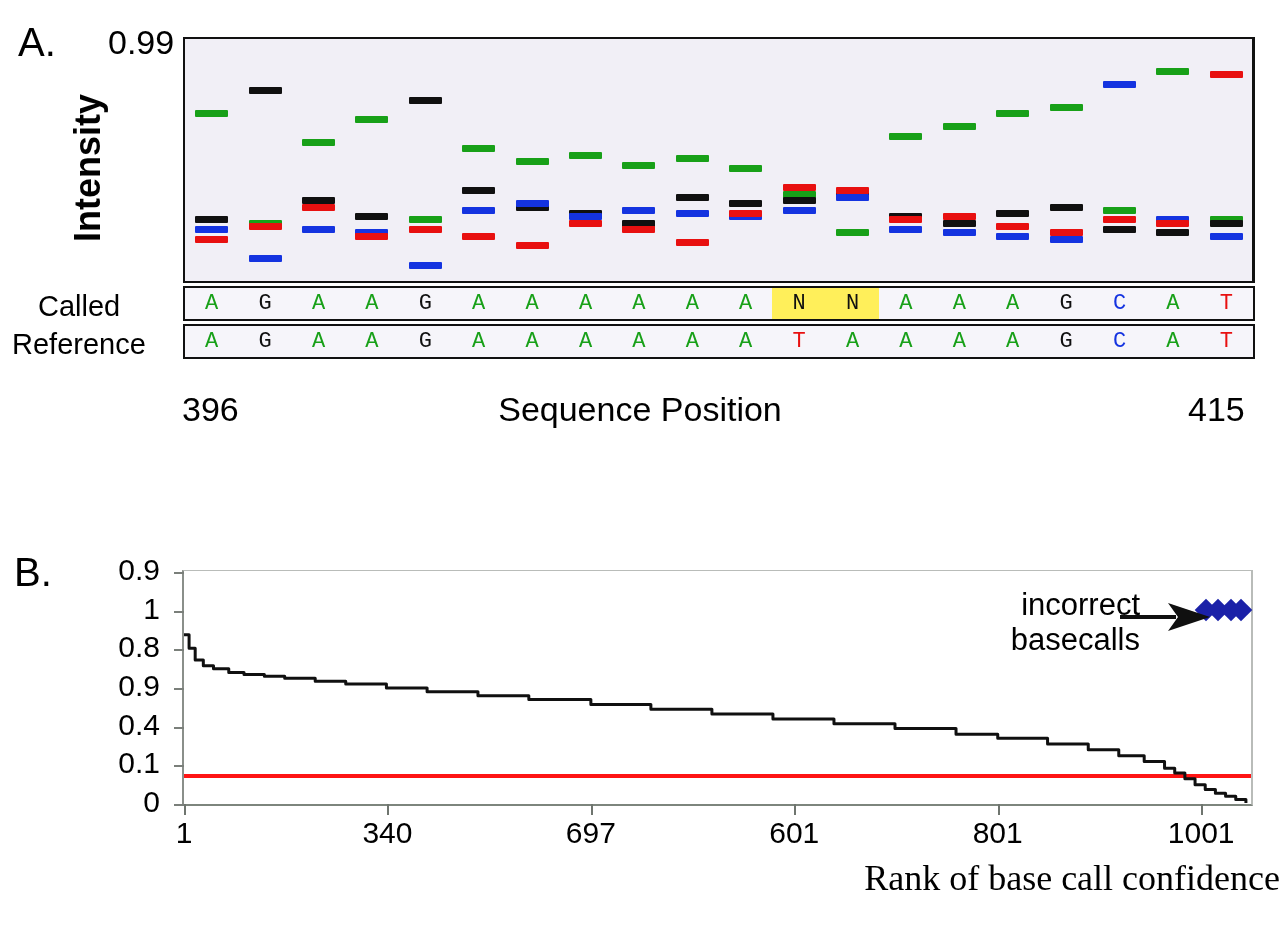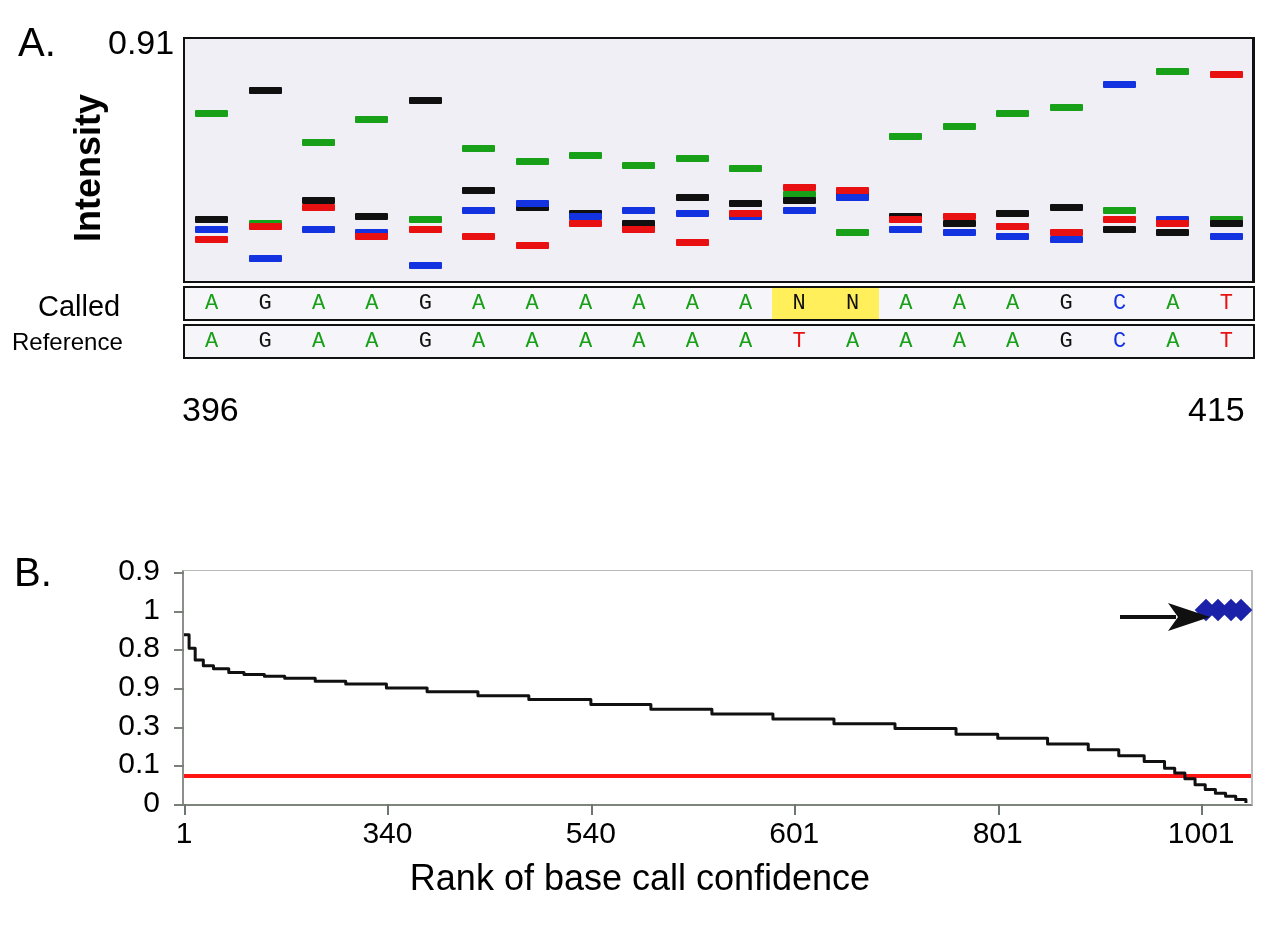--- a/index.html
+++ b/index.html
@@ -53,21 +53,21 @@
     font-size:22px;line-height:1;
   }
   .b-A{color:#18a018;}
   .b-G{color:#101010;}
   .b-C{color:#1433e0;}
   .b-T{color:#e81010;}
   .b-N{color:#101010;}
   .hl{background:#ffef5a;}
 
   #called-label{left:38px;top:292px;font-size:29px;}
-  #ref-label{left:12px;top:330px;font-size:24px;}
+  #ref-label{left:12px;top:330px;font-size:29px;}
 
   #pos-start{left:182px;top:392px;font-size:34px;}
   #pos-title{left:0px;top:392px;width:1280px;text-align:center;font-size:34px;}
   #pos-end{left:1188px;top:392px;font-size:34px;text-align:center;}
 
   
   #panelB{position:absolute;left:0;top:500px;width:1280px;height:431px;}
   #panelB-letter{left:14px;top:52px;}
   #plotB{
     position:absolute;left:182px;top:70px;width:1071px;height:236px;
@@ -83,33 +83,33 @@
     position:absolute;left:0;width:100%;height:4px;background:#ff1414;
   }
   #curveSvg{position:absolute;left:0;top:0;}
   .diamond{
     position:absolute;width:16px;height:16px;background:#1b21a8;
     transform:rotate(45deg);
   }
   #annot-inc{right:140px;top:88px;font-size:31px;text-align:right;line-height:1.12;}
   #arrow-svg{position:absolute;left:1118px;top:100px;}
   #xaxis-title{
-    position:absolute;left:0;top:360px;width:1280px;text-align:center;font-size:36px;
+    position:absolute;left:0;top:360px;width:1280px;text-align:right;font-size:36px;font-family:Liberation Serif, serif;
   }
 </style>
 </head>
 <body>
 
 <div class="figure">
 
   <div id="panelA">
 
     <div class="lbl panel-letter" id="panelA-letter">A.</div>
 
-    <div class="lbl" id="axis-max">0.91</div>
+    <div class="lbl" id="axis-max">0.99</div>
 
     <div class="lbl" id="intensity-label">Intensity</div>
 
     <div id="trace-box">
         <div class="trace-col" style="left: 0px; width: 53.4px;">
           <div class="tmark tA" style="width: 33.108px; left: 10.146px; top: 70.9867px;"></div>
           <div class="tmark tG" style="width: 33.108px; left: 10.146px; top: 177.467px;"></div>
           <div class="tmark tC" style="width: 33.108px; left: 10.146px; top: 187.147px;"></div>
           <div class="tmark tT" style="width: 33.108px; left: 10.146px; top: 196.827px;"></div>
         </div>
@@ -271,65 +271,70 @@
         <div class="base-cell b-A" style="left: 694.2px; width: 53.4px;">A</div>
         <div class="base-cell b-A" style="left: 747.6px; width: 53.4px;">A</div>
         <div class="base-cell b-A" style="left: 801px; width: 53.4px;">A</div>
         <div class="base-cell b-G" style="left: 854.4px; width: 53.4px;">G</div>
         <div class="base-cell b-C" style="left: 907.8px; width: 53.4px;">C</div>
         <div class="base-cell b-A" style="left: 961.2px; width: 53.4px;">A</div>
         <div class="base-cell b-T" style="left: 1014.6px; width: 53.4px;">T</div>
       </div>
 
     <div class="lbl" id="pos-start">396</div>
+    <div class="lbl" id="pos-title">Sequence Position</div>
     <div class="lbl" id="pos-end">415</div>
   </div>
 
   <div id="panelB">
 
     <div class="lbl panel-letter" id="panelB-letter">B.</div>
 
     <div id="plotB">
       <div id="threshold-line" style="top: 202.933px; background: rgb(255, 20, 20);"></div>
       <svg id="curveSvg" width="1067" height="232">
         <polyline id="curvePath" fill="none" stroke="#101010" stroke-width="3" stroke-linejoin="round" stroke-linecap="round" points="0,63.80000000000001 5.085795996186845,63.80000000000001 5.085795996186845,77.33333333333331 11.188751191611058,77.33333333333331 11.188751191611058,88.93333333333334 19.32602478551001,88.93333333333334 19.32602478551001,94.73333333333332 29.4976167778837,94.73333333333332 29.4976167778837,97.63333333333335 44.75500476644423,97.63333333333335 44.75500476644423,101.49999999999997 60.01239275500477,101.49999999999997 60.01239275500477,103.43333333333334 80.35557673975214,103.43333333333334 80.35557673975214,105.36666666666665 100.69876072449954,105.36666666666665 100.69876072449954,107.29999999999998 131.2135367016206,107.29999999999998 131.2135367016206,110.19999999999999 161.72831267874164,110.19999999999999 161.72831267874164,113.09999999999998 202.4146806482364,113.09999999999998 202.4146806482364,116.96666666666667 243.10104861773115,116.96666666666667 243.10104861773115,120.83333333333334 293.95900857959964,120.83333333333334 293.95900857959964,124.69999999999999 344.81696854146804,124.69999999999999 344.81696854146804,128.56666666666666 406.86367969494756,128.56666666666666 406.86367969494756,133.39999999999998 466.87607244995235,133.39999999999998 466.87607244995235,138.23333333333335 527.9056244041944,138.23333333333335 527.9056244041944,143.06666666666666 588.9351763584366,143.06666666666666 588.9351763584366,147.9 649.9647283126787,147.9 649.9647283126787,152.73333333333335 710.9942802669209,152.73333333333335 710.9942802669209,157.56666666666666 772.0238322211629,157.56666666666666 772.0238322211629,163.36666666666667 813.7273593898951,163.36666666666667 813.7273593898951,167.23333333333335 863.5681601525262,167.23333333333335 863.5681601525262,173.03333333333333 904.254528122021,173.03333333333333 904.254528122021,178.83333333333331 934.769304099142,178.83333333333331 934.769304099142,184.63333333333333 960.1982840800763,184.63333333333333 960.1982840800763,190.43333333333334 980.5414680648237,190.43333333333334 980.5414680648237,197.2 990.7130600571974,197.2 990.7130600571974,202.03333333333333 1000.8846520495711,202.03333333333333 1000.8846520495711,207.83333333333334 1011.0562440419448,207.83333333333334 1011.0562440419448,213.63333333333333 1021.2278360343184,213.63333333333333 1021.2278360343184,218.46666666666667 1031.399428026692,218.46666666666667 1031.399428026692,222.33333333333334 1041.5710200190658,222.33333333333334 1041.5710200190658,225.23333333333332 1051.7426120114394,225.23333333333332 1051.7426120114394,228.52 1061.9142040038132,228.52 1061.9142040038132,232"></polyline>
       </svg>
     <div class="diamond" style="background: rgb(27, 33, 168); left: 1014.24px; top: 30.6667px;"></div>
         <div class="diamond" style="background: rgb(27, 33, 168); left: 1026.45px; top: 30.6667px;"></div>
         <div class="diamond" style="background: rgb(27, 33, 168); left: 1038.66px; top: 30.6667px;"></div>
         <div class="diamond" style="background: rgb(27, 33, 168); left: 1048.83px; top: 30.6667px;"></div>
       </div>
 
+    <div class="lbl" id="annot-inc">
+      <div>incorrect</div>
+      <div>basecalls</div>
+    </div>
 
     <svg id="arrow-svg" width="96" height="34">
       <line x1="2" y1="17" x2="58" y2="17" stroke="#101010" stroke-width="4"></line>
       <polygon points="50,3 92,17 50,31 60,17" fill="#101010"></polygon>
     </svg>
 
     <div class="lbl" id="xaxis-title">Rank of base call confidence</div>
   <div class="lbl ytick-lbl" style="left: 40px; top: 287px;">0</div>
       <div class="ytick-mark" style="top: 304px;"></div>
       <div class="lbl ytick-lbl" style="left: 40px; top: 248.333px;">0.1</div>
       <div class="ytick-mark" style="top: 265.333px;"></div>
-      <div class="lbl ytick-lbl" style="left: 40px; top: 209.667px;">0.3</div>
+      <div class="lbl ytick-lbl" style="left: 40px; top: 209.667px;">0.4</div>
       <div class="ytick-mark" style="top: 226.667px;"></div>
       <div class="lbl ytick-lbl" style="left: 40px; top: 171px;">0.9</div>
       <div class="ytick-mark" style="top: 188px;"></div>
       <div class="lbl ytick-lbl" style="left: 40px; top: 132.333px;">0.8</div>
       <div class="ytick-mark" style="top: 149.333px;"></div>
       <div class="lbl ytick-lbl" style="left: 40px; top: 93.6667px;">1</div>
       <div class="ytick-mark" style="top: 110.667px;"></div>
       <div class="lbl ytick-lbl" style="left: 40px; top: 55px;">0.9</div>
       <div class="ytick-mark" style="top: 72px;"></div>
       <div class="xtick-mark" style="left: 184px; top: 304px;"></div>
       <div class="lbl xtick-lbl" style="left: 184px; top: 318px;">1</div>
       <div class="xtick-mark" style="left: 387.432px; top: 304px;"></div>
       <div class="lbl xtick-lbl" style="left: 387.432px; top: 318px;">340</div>
       <div class="xtick-mark" style="left: 590.864px; top: 304px;"></div>
-      <div class="lbl xtick-lbl" style="left: 590.864px; top: 318px;">540</div>
+      <div class="lbl xtick-lbl" style="left: 590.864px; top: 318px;">697</div>
       <div class="xtick-mark" style="left: 794.296px; top: 304px;"></div>
       <div class="lbl xtick-lbl" style="left: 794.296px; top: 318px;">601</div>
       <div class="xtick-mark" style="left: 997.727px; top: 304px;"></div>
       <div class="lbl xtick-lbl" style="left: 997.727px; top: 318px;">801</div>
       <div class="xtick-mark" style="left: 1201.16px; top: 304px;"></div>
       <div class="lbl xtick-lbl" style="left: 1201.16px; top: 318px;">1001</div>
     </div>
 
 </div>
 

